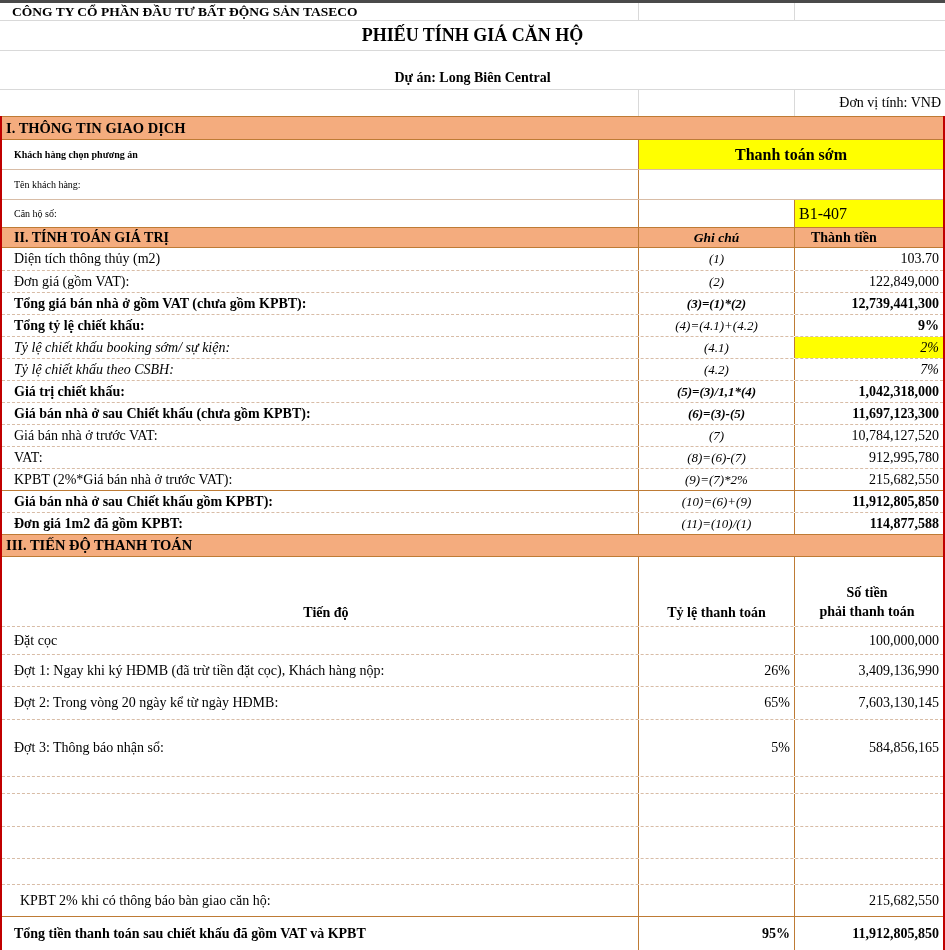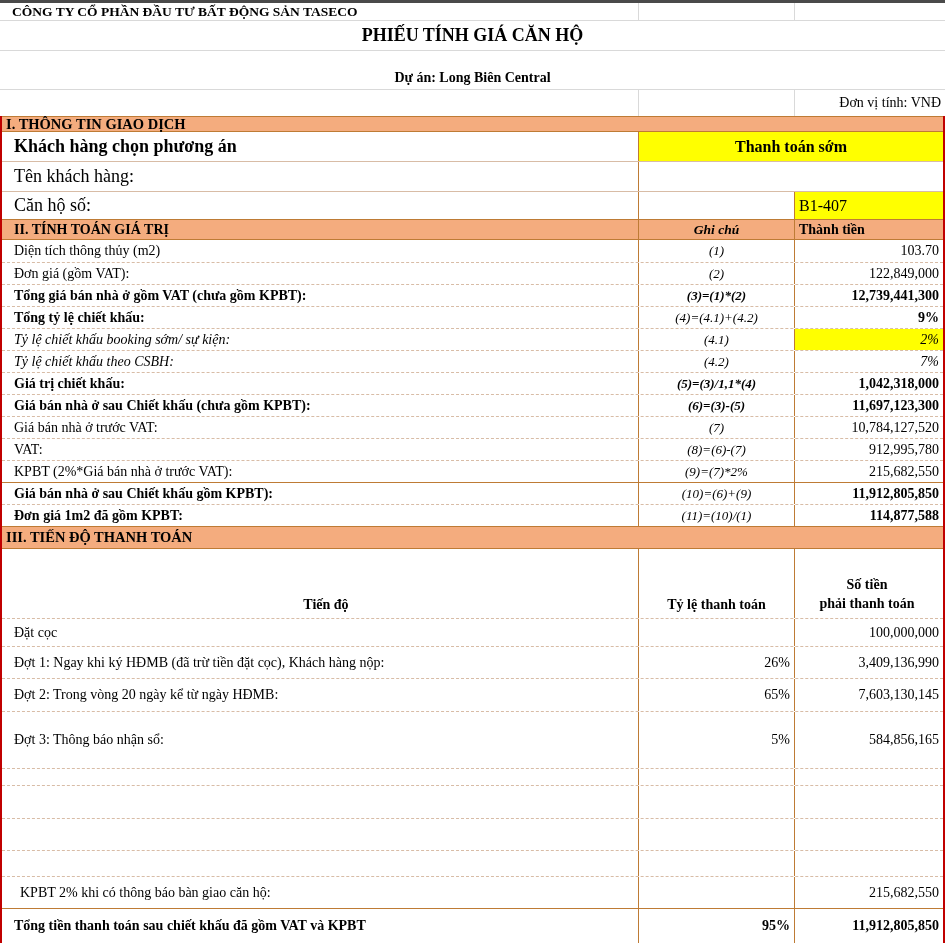--- a/index.html
+++ b/index.html
@@ -31,31 +31,31 @@
   .r-title{height:30px;border-bottom:1px solid var(--gray);justify-content:center;align-items:center;display:flex;font-weight:bold;font-size:18px;}
   .r-project{height:39px;border-bottom:1px solid var(--gray);justify-content:center;align-items:flex-end;display:flex;font-weight:bold;font-size:14px;padding-bottom:3px;}
   .r-unit{height:26px;font-size:14px;}
   .r-unit .ca{width:630px;}
   .r-company .ca{width:630px;font-weight:bold;}
 
   
   .mainarea{border-left:2px solid var(--red);border-right:2px solid var(--red);}
   .mainarea .ca{width:628px;}
 
-  .sec-header{height:16px;background:var(--orange);border-top:1px solid var(--tan);border-bottom:1px solid var(--tan);display:flex;align-items:center;font-weight:bold;font-size:14.5px;padding-left:4px;}
+  .sec-header{height:24px;background:var(--orange);border-top:1px solid var(--tan);border-bottom:1px solid var(--tan);display:flex;align-items:center;font-weight:bold;font-size:14.5px;padding-left:4px;}
   .sec2-header{height:21px;background:var(--orange);border-top:1px solid var(--tan);border-bottom:1px solid var(--tan);font-weight:bold;font-size:14px;}
   .sec2-header .ca{font-weight:bold;}
   .sec2-header .cb{font-style:italic;font-size:13.5px;}
-  .sec2-header .cc{justify-content:flex-start;padding-left:4px;}
+  .sec2-header .cc{justify-content:flex-start;padding-left:16px;}
   .sec3-header{height:23px;}
 
   #sec1-rows .row:nth-child(1){height:29px;}
   #sec1-rows .row:nth-child(2){height:30px;border-top:1px solid var(--dash);}
   #sec1-rows .row:nth-child(3){height:28px;border-top:1px solid var(--dash);}
-  #sec1-rows .ca{font-size:18px;}
+  #sec1-rows .ca{font-size:10px;}
   .val-span{justify-content:center;font-weight:bold;}
 
   #sec2-rows .row{height:22px;border-top:1px dashed var(--dash);font-size:14px;}
   #sec2-rows .row:first-child{border-top:none;}
   #sec2-rows .row.solid-top{border-top:1px solid var(--tan);}
   #sec2-rows .cb{font-style:italic;font-size:13px;}
 
   
   .pay-header{height:69px;font-size:14px;font-weight:bold;}
   .pay-header .cell{align-items:flex-end;justify-content:center;padding-bottom:5px;}

